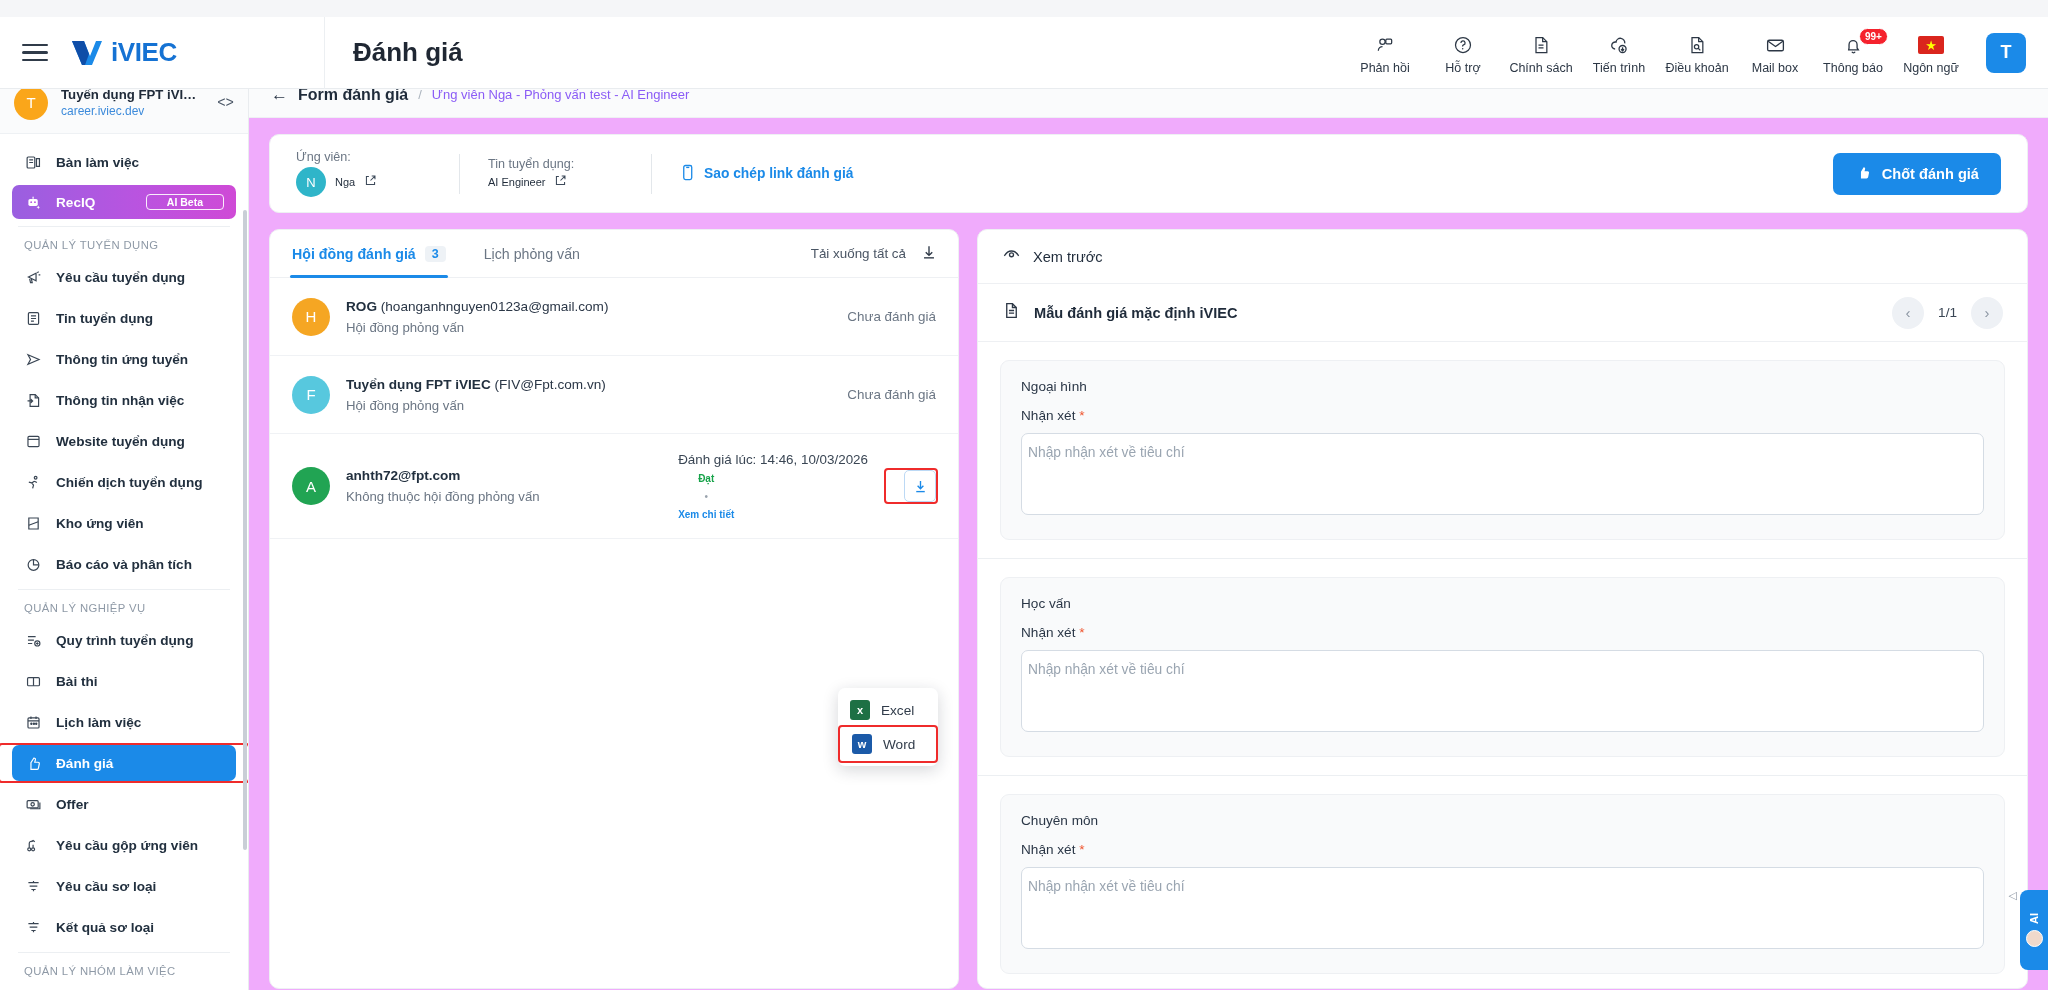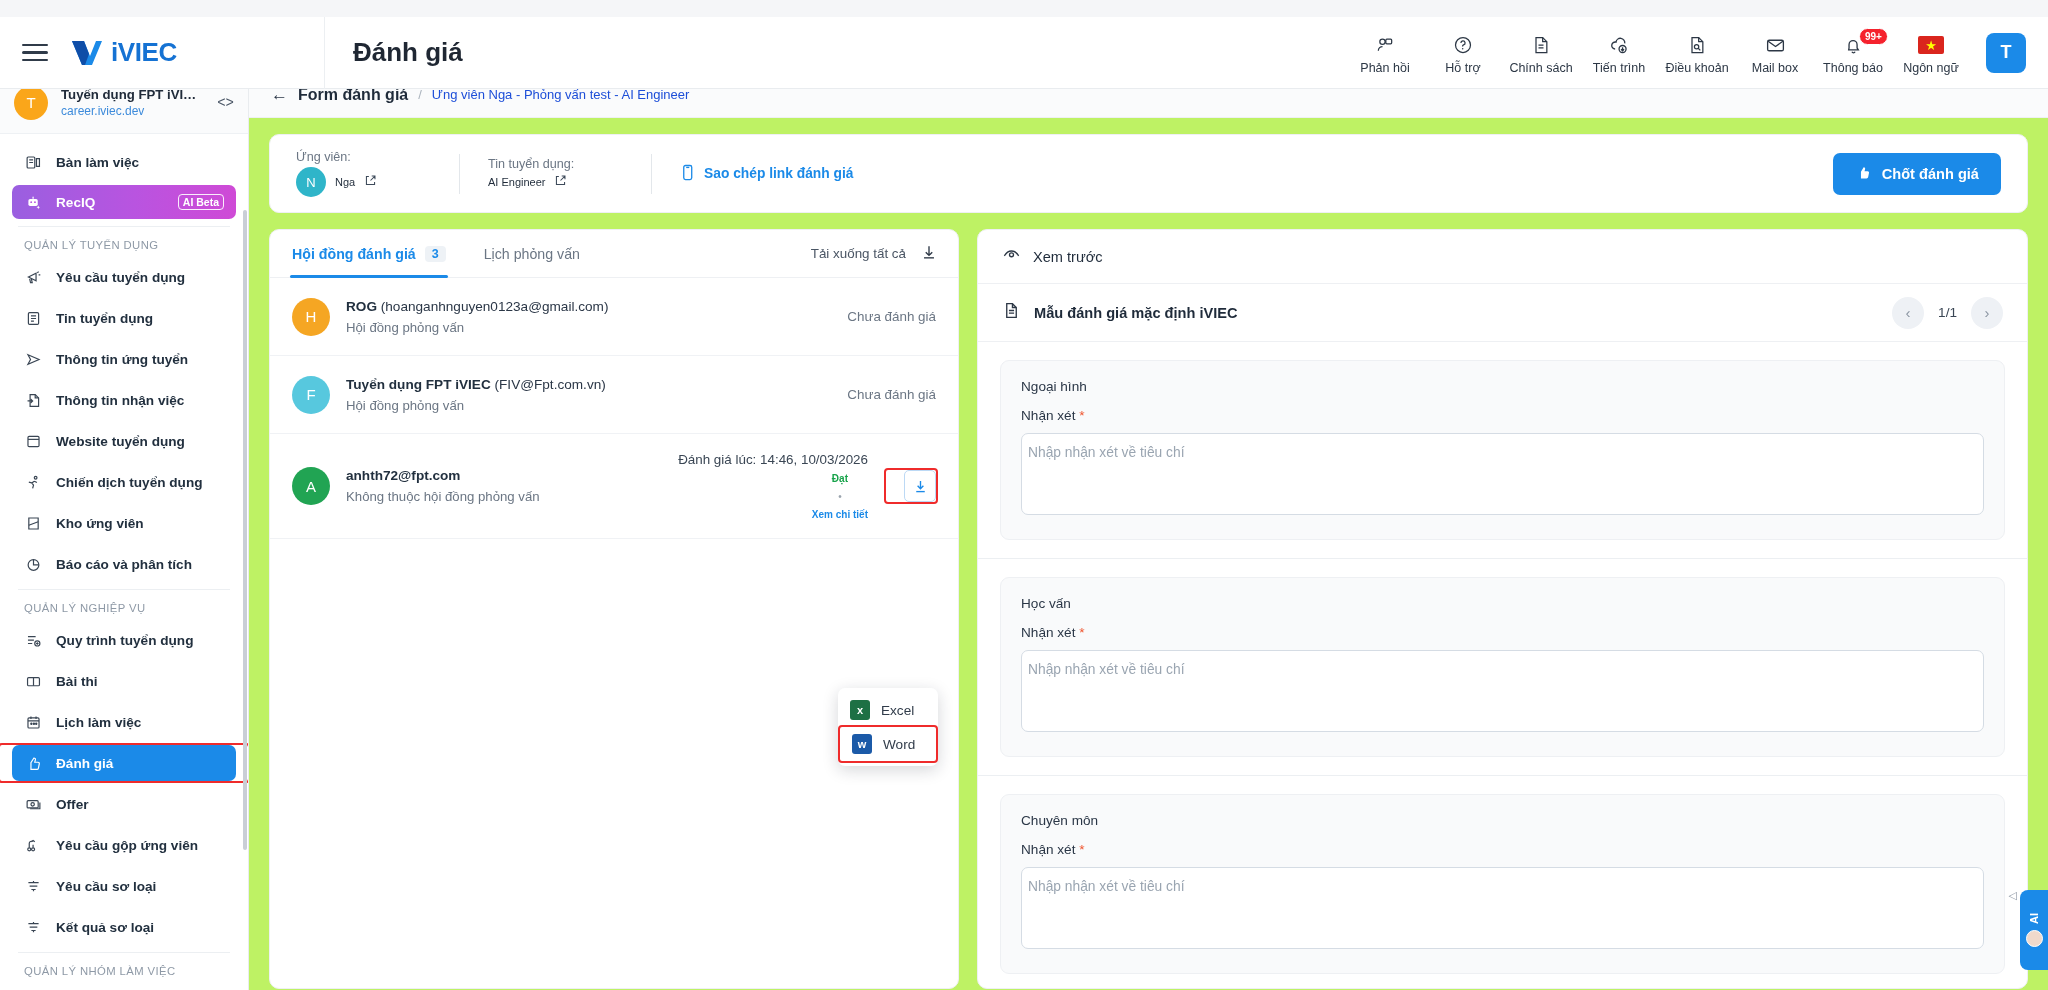--- a/index.html
+++ b/index.html
@@ -82,45 +82,45 @@
                 justify-content: center; color: #3a4654; }
   .mi.active { background: #1b8ae8; color: #fff; }
   .mi.active .mi-ico { color: #fff; }
   .mi.reciq {
     background: linear-gradient(90deg,#9a5fe0 0%,#b954e0 55%,#cf4ad6 100%);
     color: #fff; height: 34px; justify-content: flex-start;
   }
   .mi.reciq .mi-ico { color: #fff; }
   .ai-beta {
     margin-left: auto; border: 1px solid rgba(255,255,255,.9); border-radius: 4px;
-    font-size: 10.5px; font-weight: 700; padding: 1px 4px; color: #fff;
+    font-size: 10.5px; font-weight: 700; padding: 1px 20px; color: #fff;
   }
   .sec-label {
     font-size: 11.3px; letter-spacing: .4px; color: #8e99a6; font-weight: 400;
     padding: 12px 24px 8px 24px; text-transform: uppercase;
   }
   .sec-divider { height: 1px; background: #eceff2; margin: 7px 18px 0 18px; }
   .highlight-box { outline: 2.5px solid #ef2b2b; outline-offset: 0px; border-radius: 2px; }
   .scroll-track { position: absolute; right: 1px; top: 76px; width: 4px; height: 640px;
                   background: #c9ced6; border-radius: 3px; }
 
   
   .breadcrumb {
     position: absolute; top: 72px; left: 249px; width: 1799px; height: 46px;
     background: #fafbfc; display: flex; align-items: center; gap: 10px; padding-left: 22px;
     border-bottom: 1px solid #eef0f3;
   }
   .bc-back { font-size: 17px; color: #2b3747; cursor: pointer; line-height: 1; }
   .bc-cur { font-size: 16px; font-weight: 700; color: #1f2b3a; cursor: pointer; }
   .bc-sep { font-size: 13px; color: #aab3bd; }
-  .bc-sub { font-size: 13px; color: #1d4ed8; }
+  .bc-sub { font-size: 13px; color: #8b5cf6; }
 
   
   .main { position: absolute; top: 118px; left: 249px; width: 1799px; height: 872px;
-          background: #bef264; padding: 16px 20px 0 20px; overflow: hidden; }
+          background: #f0abfc; padding: 16px 20px 0 20px; overflow: hidden; }
 
   .card-top {
     background: #fff; border-radius: 10px; height: 79px; display: flex; align-items: center;
     padding: 0 26px; border: 1px solid #eef0f3;
   }
   .cand-block { display: flex; flex-direction: column; gap: 3px; min-width: 135px; }
   .cb-label { font-size: 12.6px; color: #6b7684; }
   .cb-row { display: flex; align-items: center; gap: 9px; }
   .cand-avatar { width: 30px; height: 30px; border-radius: 50%; background: #2fb5c9; color: #fff;
                  display: flex; align-items: center; justify-content: center; font-size: 13px; }
@@ -158,21 +158,21 @@
   .rv-row { display: flex; align-items: center; padding: 18px 22px; border-bottom: 1px solid #f0f2f5;
             min-height: 78px; position: relative; }
   .rv-row:last-of-type { border-bottom: 1px solid #f0f2f5; }
   .rv-avatar { width: 38px; height: 38px; border-radius: 50%; color: #fff; flex: none;
                display: flex; align-items: center; justify-content: center; font-size: 15px; }
   .rv-info { margin-left: 16px; display: flex; flex-direction: column; gap: 6px; }
   .rv-name { font-size: 13.6px; color: #22303f; }
   .rv-name b { font-weight: 700; margin-top: 6px; }
   .rv-name span.email { color: #2b3747; font-weight: 400; }
   .rv-sub { font-size: 13.2px; color: #6b7684; }
-  .rv-right { margin-left: auto; display: flex; flex-direction: column; align-items: flex-end; gap: 6px; }
+  .rv-right { margin-left: auto; display: flex; flex-direction: column; align-items: flex-start; gap: 6px; }
   .rv-status { font-size: 13.4px; color: #6b7684; }
   .rv-time { font-size: 13.4px; color: #3a4654; }
   .rv-res { font-size: 10px; display: flex; align-items: center; gap: 7px; flex-direction: column; }
   .rv-pass { color: #17a34a; font-weight: 700; }
   .rv-dot { color: #9aa3ad; }
   .rv-detail { color: #1b8ae8; font-weight: 700; cursor: pointer; }
   .dl-btn { width: 32px; height: 32px; border: 1px solid #bcd9f5; border-radius: 5px; background: #fff;
             display: flex; align-items: center; justify-content: center; color: #1b8ae8; cursor: pointer;
             margin-left: 18px; }
   .dl-btn-wrap { margin-left: 18px; align-self: center; }

